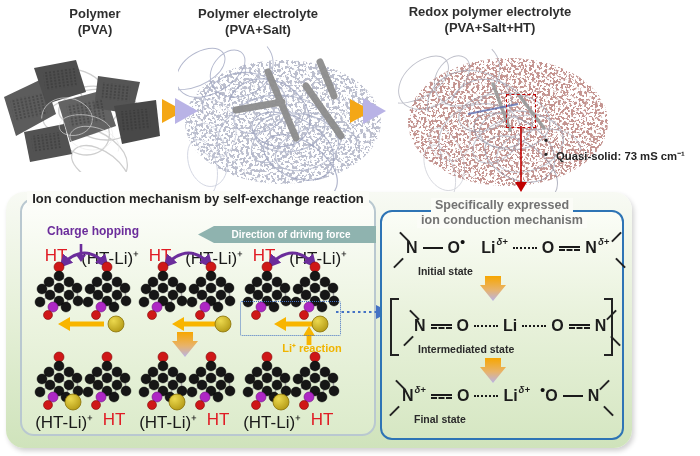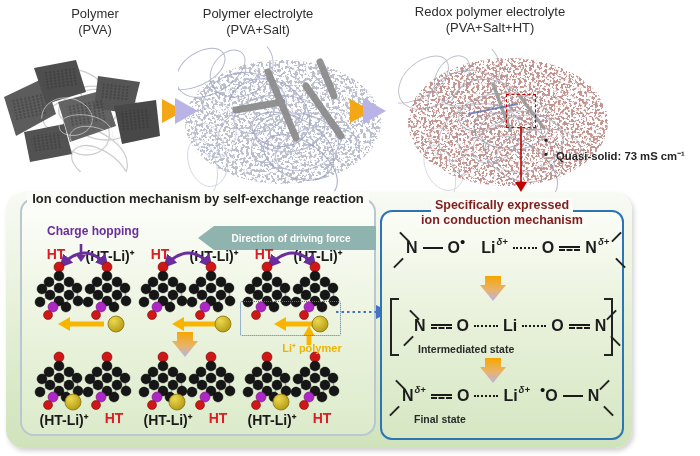--- a/index.html
+++ b/index.html
@@ -1,47 +1,47 @@
 <!DOCTYPE html>
 <html><head>
 <meta charset="utf-8">
 <style>
   html,body{margin:0;padding:0;background:#fff;}
   .canvas{position:relative;width:700px;height:456px;background:#fff;overflow:hidden;
           font-family:"Liberation Sans",sans-serif;color:#222;}
   .abs{position:absolute;}
   
-  .stage-title{position:absolute;text-align:center;font-weight:normal;font-size:13px;
+  .stage-title{position:absolute;text-align:center;font-weight:bold;font-size:13px;
                line-height:1.25;color:#2e2e2e;}
   
   .cond{position:absolute;left:540px;top:132px;width:160px;}
   .cond-title{font-weight:bold;font-size:13.5px;color:#1f1f1f;margin-bottom:3px;}
   .cond-item{display:flex;font-size:11.3px;font-weight:bold;color:#242424;margin:2px 0 0 4px;}
   .cond-item .blt{width:12px;}
   
   .greenrect{position:absolute;left:6px;top:192px;width:626px;height:256px;border-radius:18px;
              background:linear-gradient(180deg,#f8faf4 0%,#e7f1da 45%,#cfe3bb 100%);
              box-shadow:2px 3px 5px rgba(0,0,0,.18);}
   
   .lpanel{position:absolute;left:20px;top:198px;width:352px;height:234px;border:2px solid #b9c8d0;
           border-radius:14px;background:linear-gradient(180deg,#fdfefb 0%,#ecf4e0 50%,#dcebcb 100%);}
   .rpanel{position:absolute;left:380px;top:210px;width:240px;height:226px;border:2px solid #2e74b5;
           border-radius:12px;background:linear-gradient(180deg,#fbfdf7 0%,#e9f2dc 45%,#d6e7c3 100%);}
   .panel-title{position:absolute;top:-9px;left:0;right:0;text-align:center;font-weight:bold;
                font-size:13px;color:#242424;}
   .panel-title span{background:#fbfcf7;padding:0 5px;text-align:right;}
   .rp-title{position:absolute;top:-14px;left:0;right:0;text-align:center;font-weight:bold;
-            font-size:12.5px;line-height:1.2;color:#7f1d1d;}
+            font-size:12.5px;line-height:1.2;color:#737373;}
   .rp-title span{background:#fbfcf7;padding:0 4px;display:inline-block;}
   
   .charge{position:absolute;left:25px;top:24px;font-weight:bold;font-size:12px;color:#6b2d9b;}
-  .drive{position:absolute;left:176px;top:26px;width:178px;height:24px;background:#8fb3af;
+  .drive{position:absolute;left:176px;top:26px;width:178px;height:17px;background:#8fb3af;
          clip-path:polygon(0 50%,9% 0,100% 0,100% 100%,9% 100%);display:flex;align-items:center;
          justify-content:center;color:#fff;font-size:10px;font-weight:bold;padding-left:8px;box-sizing:border-box;}
-  .mlab{position:absolute;transform:translateX(-50%);font-weight:bold;font-size:14px;white-space:nowrap;}
+  .mlab{position:absolute;transform:translateX(-50%);font-weight:normal;font-size:17px;white-space:nowrap;}
   .mlab.ht{color:#e01b24;}
   .mlab.htli{color:#1a1a1a;}
   .lihop{position:absolute;left:250px;top:140px;width:80px;text-align:center;font-weight:bold;
          font-size:11px;color:#f0b400;}
   .dotbox{position:absolute;left:218px;top:101px;width:99px;height:33px;border:1.6px dotted #4472c4;border-radius:2px;}
   
   .state{position:absolute;}
   .srow{display:flex;align-items:center;height:24px;}
   .atom{font-size:16px;font-weight:bold;color:#1c1c1c;}
   .dsup{font-size:9.5px;font-weight:bold;font-style:italic;position:relative;top:-7px;margin-left:1px;color:#1c1c1c;}
@@ -302,21 +302,21 @@
         <use href="#mol" transform="translate(166,150)"></use>
       <use href="#mol" transform="translate(222,150)"></use>
         <use href="#mol" transform="translate(270,150)"></use>
 
       <circle cx="51" cy="202" r="8" fill="url(#ligrad)" stroke="#8a7208" stroke-width="0.8"></circle>
       <circle cx="155" cy="202" r="8" fill="url(#ligrad)" stroke="#8a7208" stroke-width="0.8"></circle>
       <circle cx="259" cy="202" r="8" fill="url(#ligrad)" stroke="#8a7208" stroke-width="0.8"></circle>
     </svg>
 
     <div class="dotbox"></div>
-    <div class="lihop">Li⁺ polymer</div>
+    <div class="lihop">Li⁺ reaction</div>
   </div>
 
   <svg class="abs" style="left:334px;top:300px;" width="58" height="26">
     <line x1="2" y1="12" x2="42" y2="12" stroke="#4472c4" stroke-width="1.8" stroke-dasharray="2.5 3"></line>
     <polygon points="42,5 56,12 42,19" fill="#4472c4"></polygon>
   </svg>
 
   <div class="rpanel">
     <div class="rp-title">
       <div><span>Specifically expressed</span></div>
@@ -335,20 +335,21 @@
         <sup class="rad">•</sup>
         <span class="wgap"></span>
         <span class="atom">Li</span>
         <sup class="dsup">δ+</sup>
         <span class="bond b-dots"></span>
         <span class="atom">O</span>
         <span class="bond b-dbl"></span>
         <span class="atom">N</span>
         <sup class="dsup">δ+</sup>
       </div>
+      <div class="slabel">Initial state</div>
     </div>
 
     <svg class="abs" style="left:98px;top:64px;" width="26" height="26">
       <use href="#darr"></use>
     </svg>
 
     <div class="brk l" style="left:8px;top:86px;"></div>
     <div class="brk r" style="left:222px;top:86px;"></div>
     <div class="state" style="left:32px;top:102px;">
       <i class="sl" style="left:-6px;top:0;transform:rotate(45deg);"></i>

